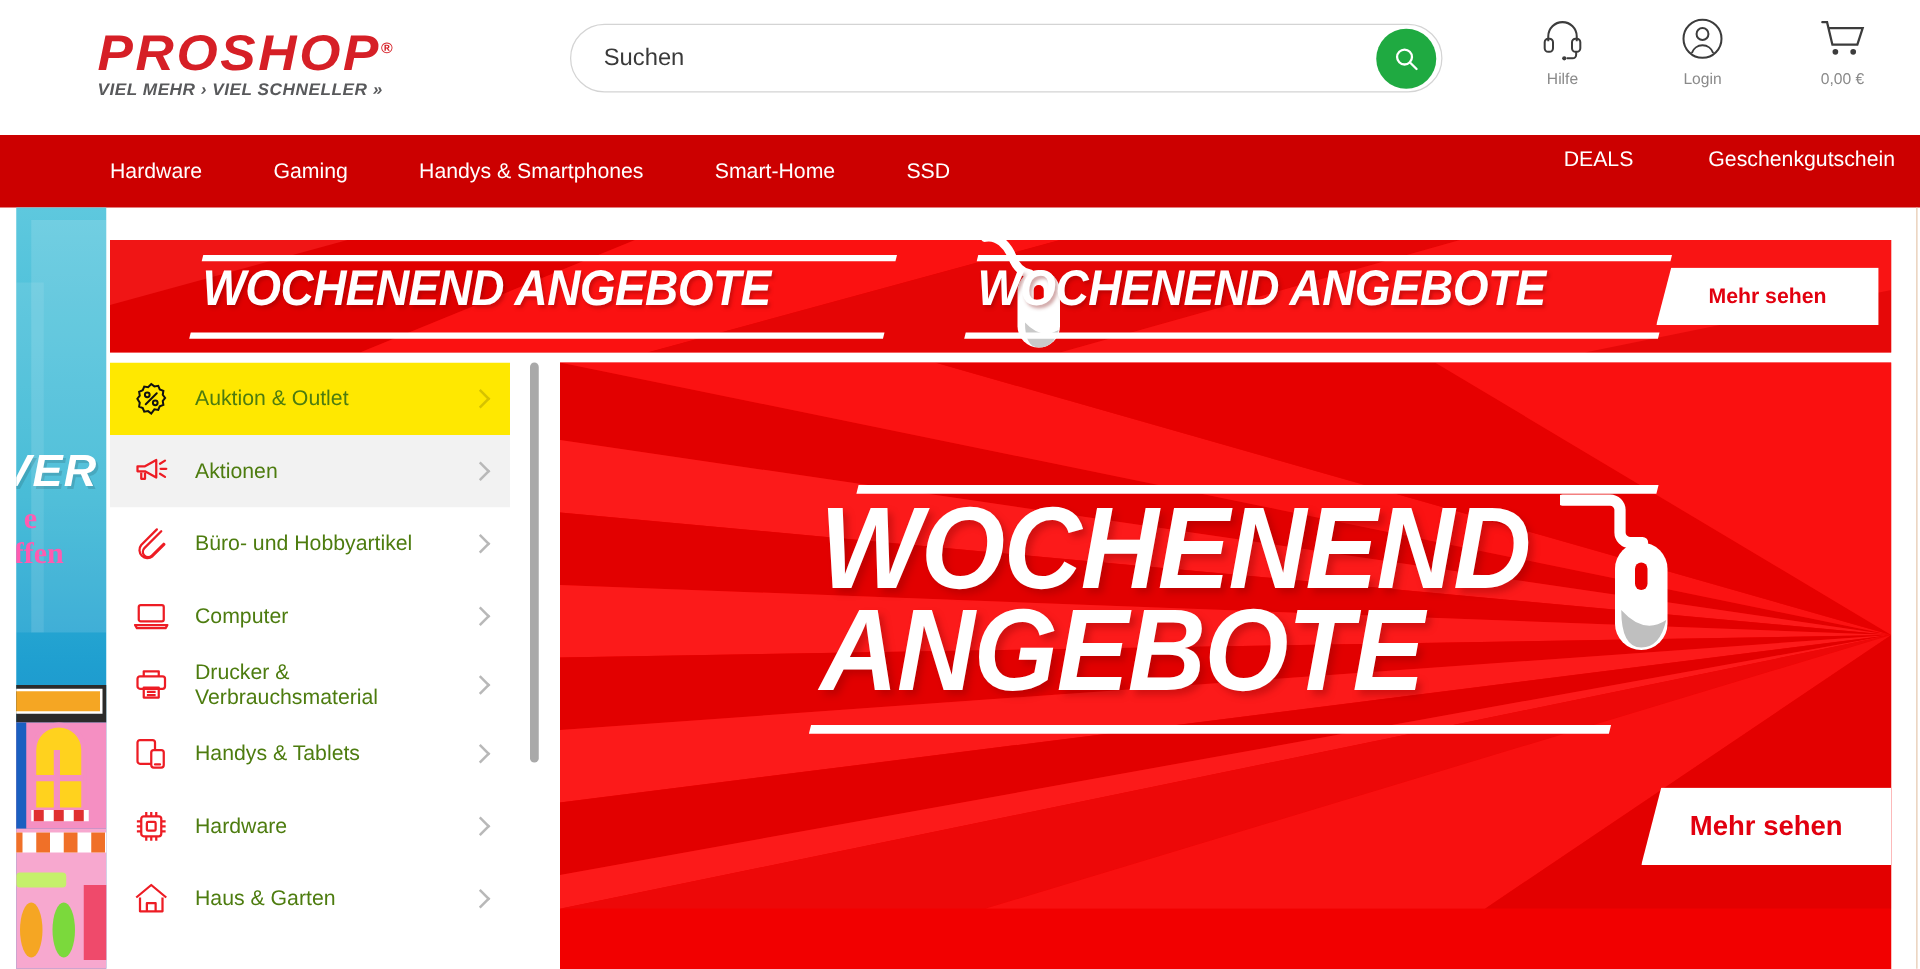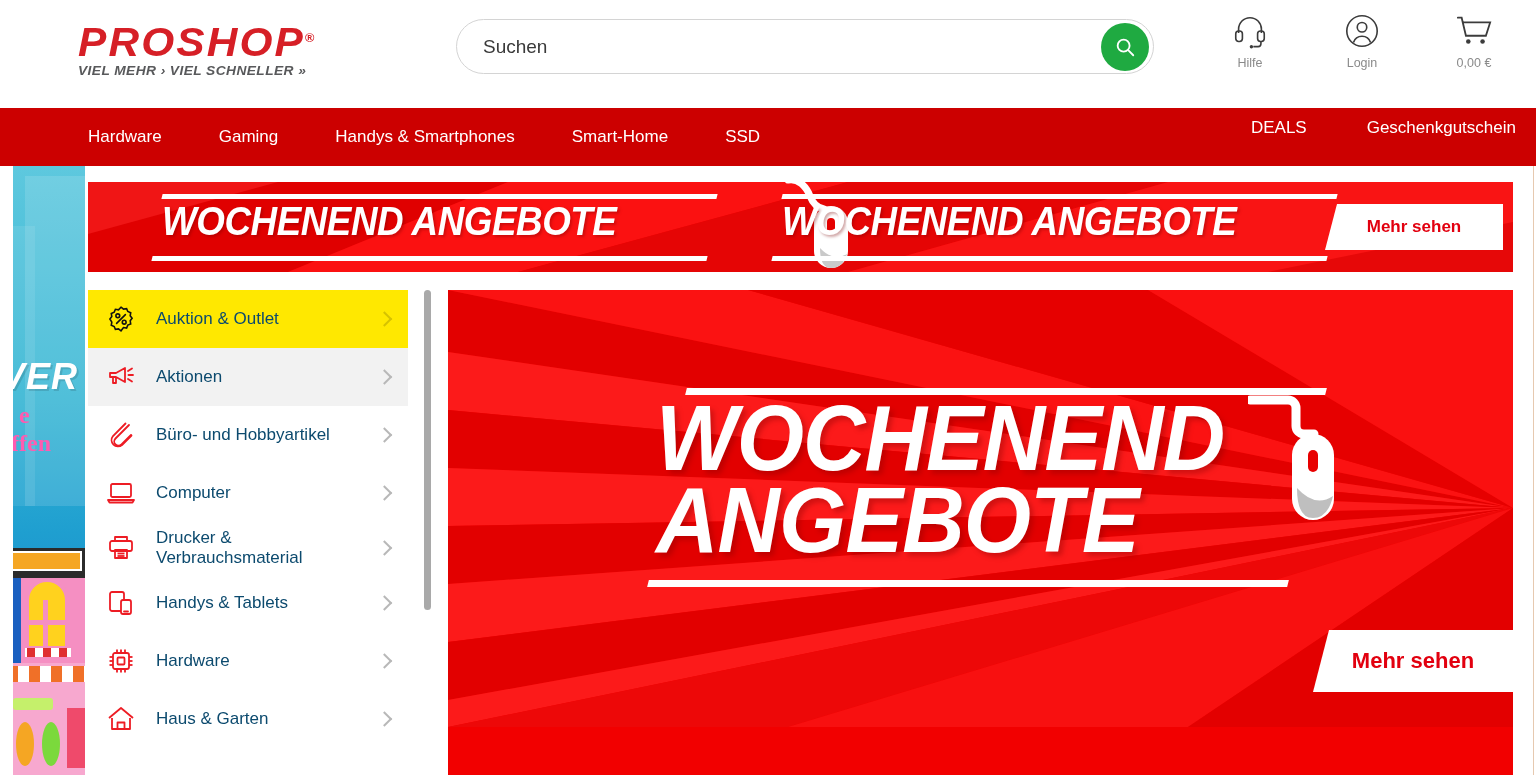--- a/index.html
+++ b/index.html
@@ -120,21 +120,21 @@
     font-family: "Liberation Serif", serif;
     font-weight: bold; font-size: 24px;
     color: #ff5bb0; white-space: nowrap;
   }
   .skin-shop {
     position: absolute; left: -8px; top: 382px; width: 90px; height: 230px;
   }
 
   
   .strip {
-    position: absolute; left: 88px; top: 182px; width: 1425px; height: 90px;
+    position: absolute; left: 88px; top: 192px; width: 1425px; height: 90px;
     background: #ee0000; overflow: hidden; cursor: pointer;
   }
   .strip-rays { position: absolute; inset: 0; }
   .strip-word {
     position: absolute; top: 17px;
     font-family: "Liberation Sans", sans-serif;
     font-weight: bold; font-style: italic;
     font-size: 40px; color: #ffffff;
     letter-spacing: -0.5px; white-space: nowrap;
     transform: scaleX(0.92); transform-origin: left top;
@@ -168,21 +168,21 @@
   }
   .cat.tall { height: 52px; }
   .cat.active { background: #FFE800; }
   .cat.hover  { background: #f2f2f2; }
   .cat .cat-ico {
     width: 34px; height: 34px; flex: 0 0 34px;
     display: flex; align-items: center; justify-content: center;
     margin-right: 18px;
   }
   .cat .cat-lbl {
-    font-size: 17px; color: #0c4a6e;
+    font-size: 17px; color: #4d7c0f;
     font-family: "Liberation Sans", sans-serif;
     line-height: 20px;
   }
   .cat .cat-arrow {
     position: absolute; right: 18px; top: 50%; transform: translateY(-50%);
     width: 11px; height: 11px;
     border-right: 2px solid #b8b8b8; border-top: 2px solid #b8b8b8;
     transform: translateY(-50%) rotate(45deg);
   }
   .cat.active .cat-arrow { border-color: #d6c200; }

